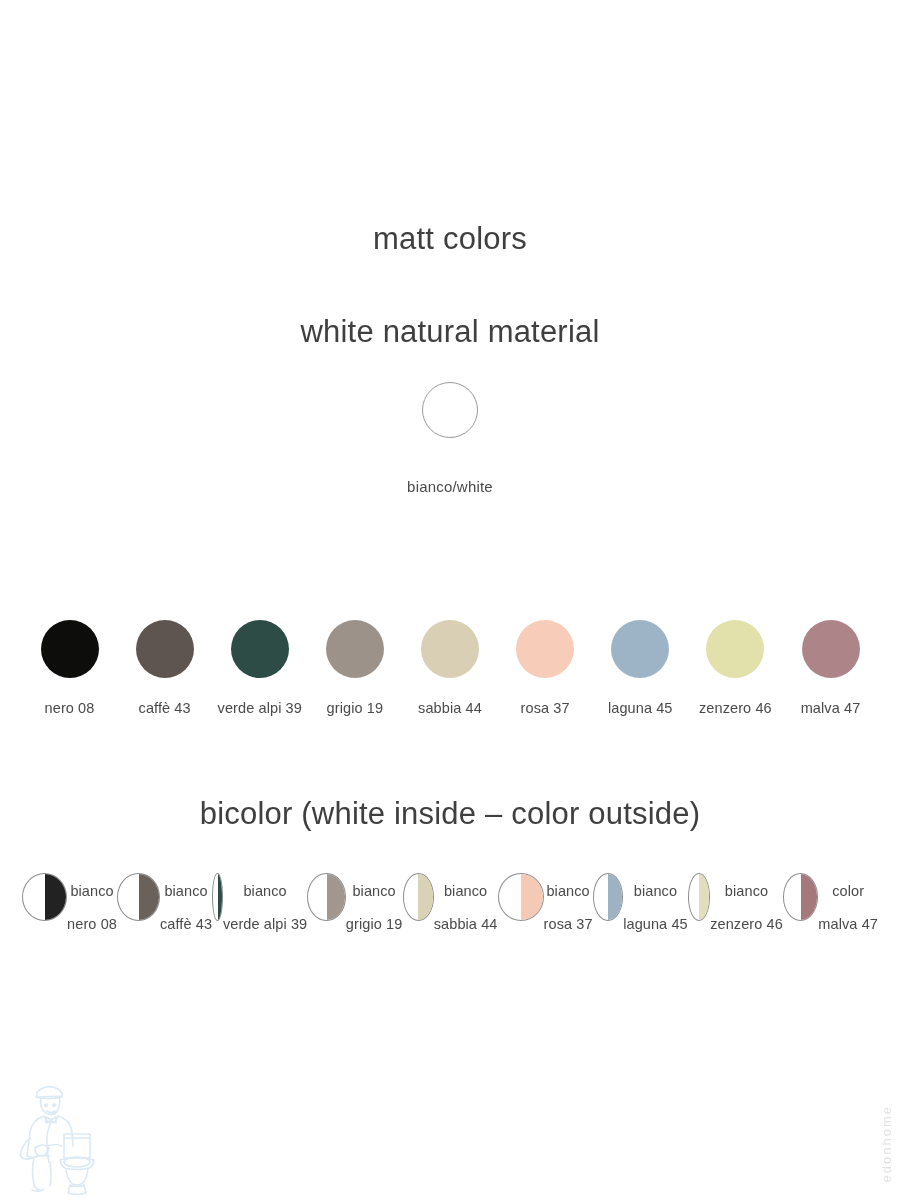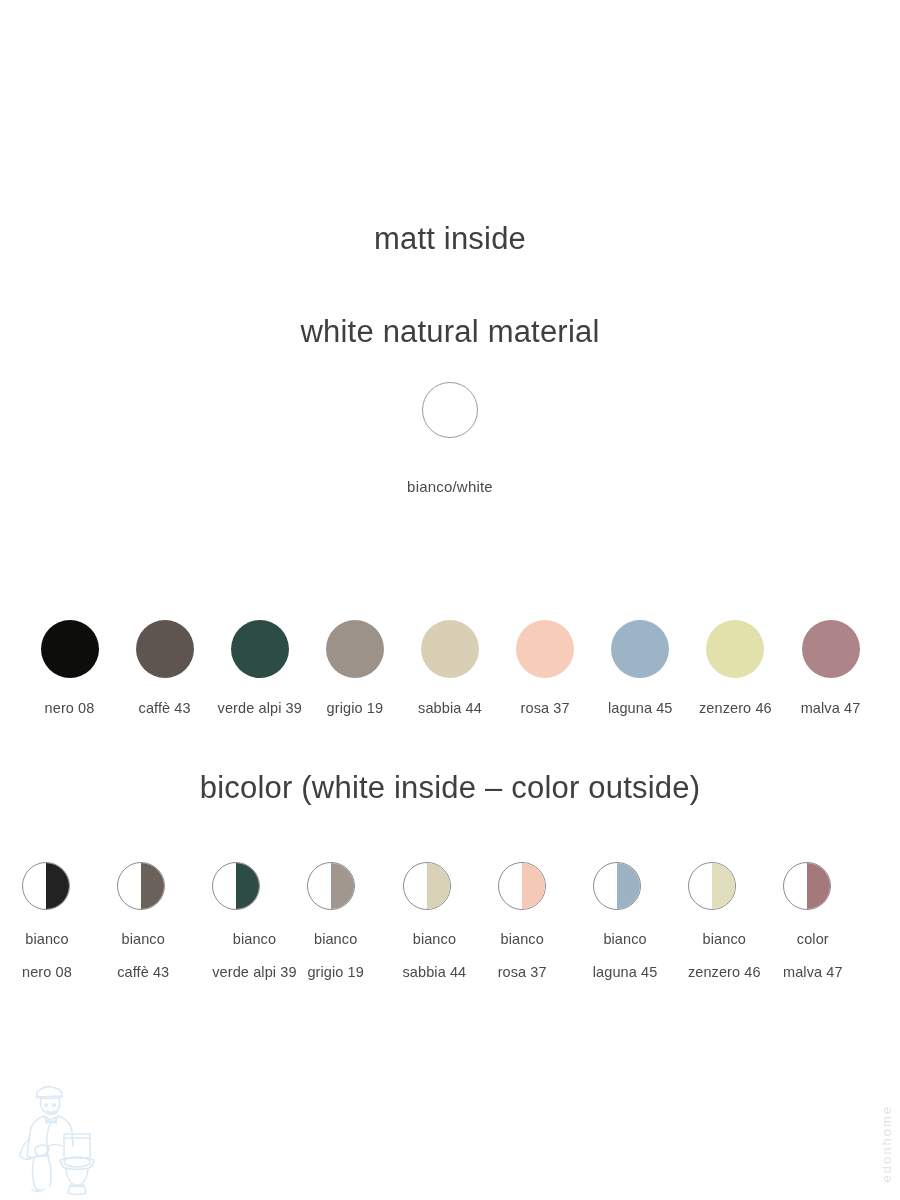--- a/index.html
+++ b/index.html
@@ -28,21 +28,21 @@
     left: 0;
     width: 900px;
     text-align: center;
     font-weight: 400;
     color: #3f3f3f;
     letter-spacing: 0.2px;
   }
   #h-matt       { top: 200px;  font-size: 31px; }
   #h-white-nat  { top: 288px;  font-size: 31px; }
   #h-full       { top: 528px;  font-size: 31px; }
-  #h-bicolor    { top: 744px;  font-size: 31px; }
+  #h-bicolor    { top: 770px;  font-size: 31px; }
 
   
   #white-block {
     position: absolute;
     top: 382px;
     left: 0;
     width: 900px;
     text-align: center;
   }
   .circle-white {
@@ -95,22 +95,21 @@
     position: absolute;
     top: 862px;
     left: 22px;
     width: 856px;
     display: flex;
     justify-content: space-between;
     align-items: flex-start;
   }
   .bc-item {
     display: flex;
-    flex-direction: column;
-    align-items: flex-start;
+    align-items: center;
     width: 95px;
   }
   .bc-dot {
     position: relative;
     width: 48px;
     height: 48px;
     border-radius: 50%;
     background: #ffffff;
     border: 1px solid #8d8d8d;
     box-sizing: border-box;
@@ -156,21 +155,21 @@
     writing-mode: vertical-rl;
     transform: rotate(180deg);
     user-select: none;
   }
 </style>
 </head>
 <body>
 
 <div class="page">
 
-  <h1 class="h-section" id="h-matt">matt inside</h1>
+  <h1 class="h-section" id="h-matt">matt colors</h1>
 
   <h2 class="h-section" id="h-white-nat">white natural material</h2>
 
   <div id="white-block">
     <div class="circle-white"></div>
     <div id="white-label">bianco/white</div>
   </div>
 
 
   <div id="fullcolor-row">

